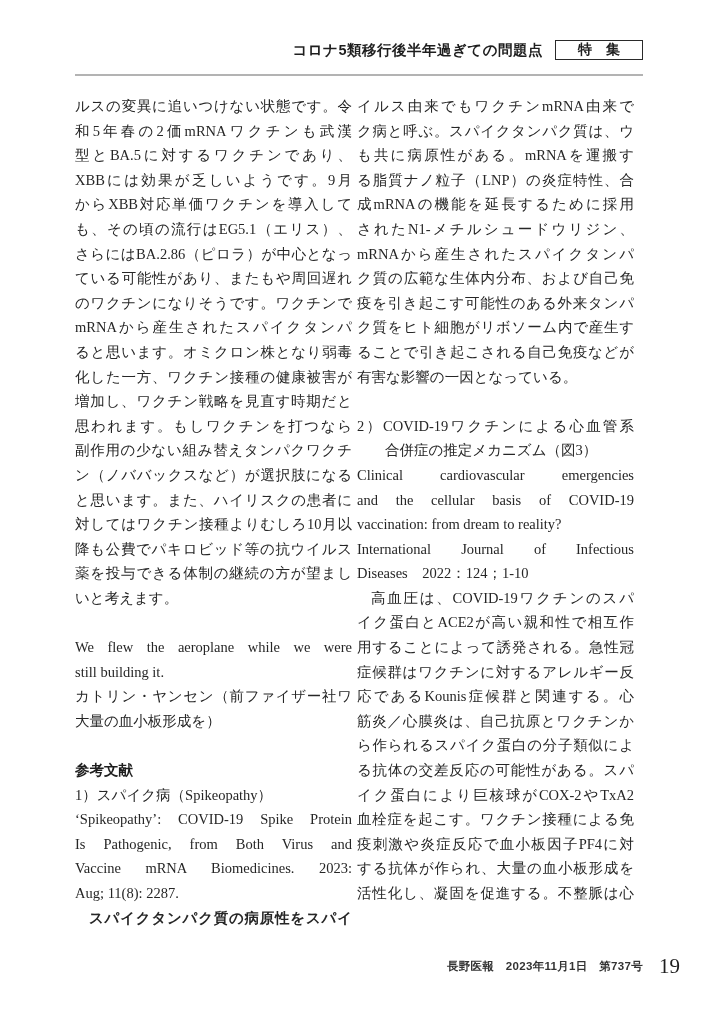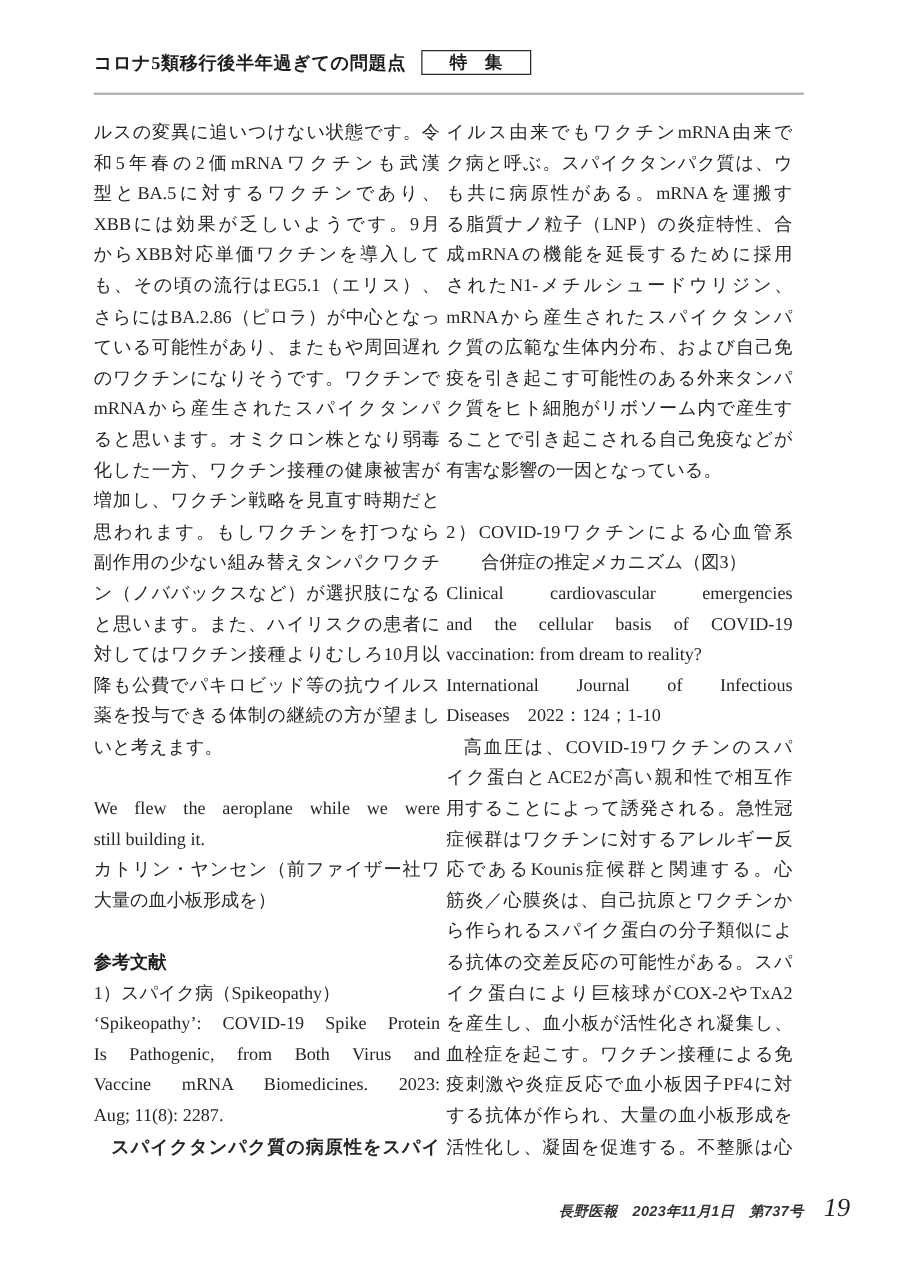--- a/index.html
+++ b/index.html
@@ -6,22 +6,22 @@
   body{
     width:720px;height:1024px;position:relative;background:#ffffff;
     font-family:"Liberation Serif","DejaVu Serif",serif;
     color:#262626;overflow:hidden;
   }
   .page{position:absolute;inset:0;background:#fff;}
 
   
   .hdr{
     position:absolute;top:40px;left:75px;width:568px;
-    display:flex;align-items:center;gap:12px;
-    font-family:Liberation Serif, serif;
+    display:flex;justify-content:flex-end;align-items:center;gap:12px;
+    font-family:Liberation Sans, sans-serif;
   }
   .hdr-title{font-size:14.5px;font-weight:bold;color:#1e1e1e;letter-spacing:0.5px;white-space:nowrap;}
   .badge{
     border:1.5px solid #2a2a2a;height:20px;min-width:88px;box-sizing:border-box;
     display:flex;align-items:center;justify-content:center;
     font-size:14px;font-weight:bold;color:#1e1e1e;padding:0 10px;white-space:nowrap;
   }
   .rule{position:absolute;top:74px;left:75px;width:568px;height:2px;background:#b3b3b3;}
 
   
@@ -35,21 +35,21 @@
   .line.blank{height:24.6px;}
   .line .it, .line.it{}
   .line.hb{
     font-family:Liberation Sans, sans-serif;
     font-weight:bold;font-size:14.5px;color:#1e1e1e;
   }
 
   
   .ftr{
     position:absolute;top:956px;left:0;width:680px;
-    display:flex;justify-content:flex-end;align-items:flex-end;gap:16px;font-style:italic;
+    display:flex;justify-content:flex-end;align-items:center;gap:16px;
   }
   .ftr-journal{
     font-family:"Liberation Sans","DejaVu Sans",sans-serif;
     font-size:11.5px;font-weight:bold;color:#333;letter-spacing:0.3px;white-space:nowrap;
   }
   .ftr-page{
     font-family:"Liberation Serif","DejaVu Serif",serif;
     font-size:21px;color:#1e1e1e;line-height:1;
   }
 </style>
@@ -127,21 +127,20 @@
         <div class="line"><span class="it">Diseases</span><span>　2022：124；1-10</span></div>
         <div class="line j" style="padding-left: 14px;"><span>高血圧は、COVID-19ワクチンのスパ</span></div>
         <div class="line j"><span>イク蛋白とACE2が高い親和性で相互作</span></div>
         <div class="line j"><span>用することによって誘発される。急性冠</span></div>
         <div class="line j"><span>症候群はワクチンに対するアレルギー反</span></div>
         <div class="line j"><span>応であるKounis症候群と関連する。心</span></div>
         <div class="line j"><span>筋炎／心膜炎は、自己抗原とワクチンか</span></div>
         <div class="line j"><span>ら作られるスパイク蛋白の分子類似によ</span></div>
         <div class="line j"><span>る抗体の交差反応の可能性がある。スパ</span></div>
         <div class="line j"><span>イク蛋白により巨核球がCOX-2やTxA2</span></div>
-        <div class="line j"><span>を産生し、血小板が活性化され凝集し、</span></div>
         <div class="line j"><span>血栓症を起こす。ワクチン接種による免</span></div>
         <div class="line j"><span>疫刺激や炎症反応で血小板因子PF4に対</span></div>
         <div class="line j"><span>する抗体が作られ、大量の血小板形成を</span></div>
         <div class="line j"><span>活性化し、凝固を促進する。不整脈は心</span></div>
       </div>
   </main>
 
   <footer class="ftr">
     <span class="ftr-journal">長野医報　2023年11月1日　第737号</span>
     <span class="ftr-page">19</span>

